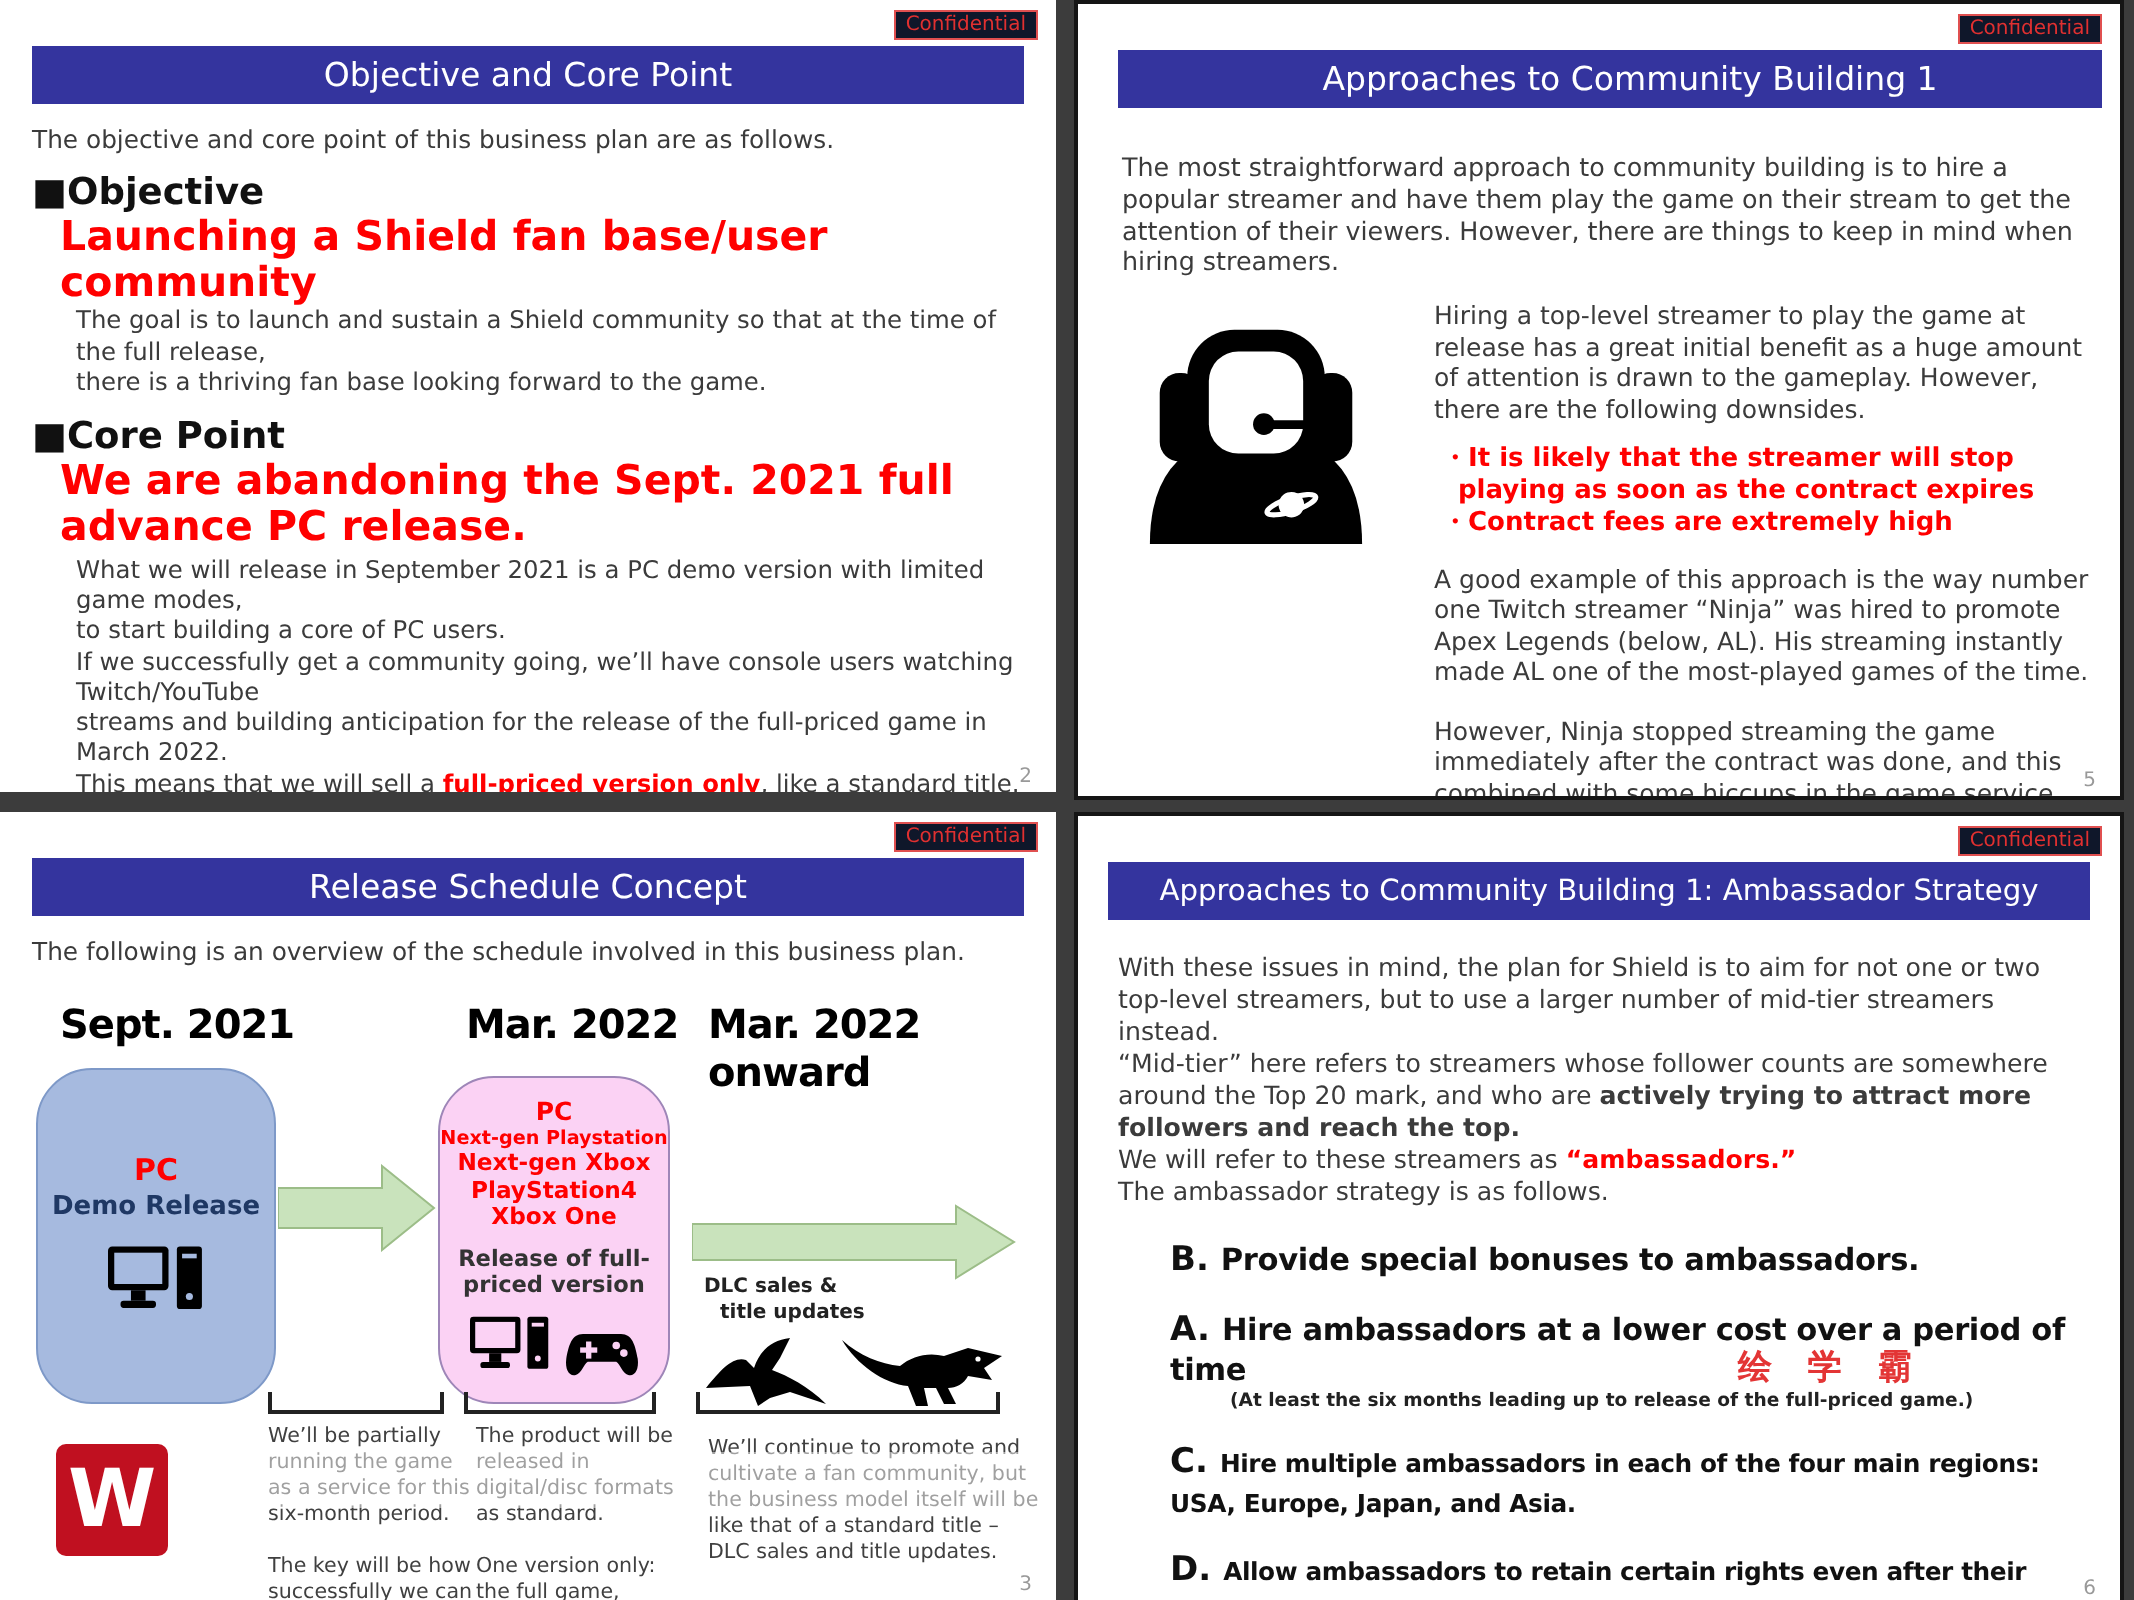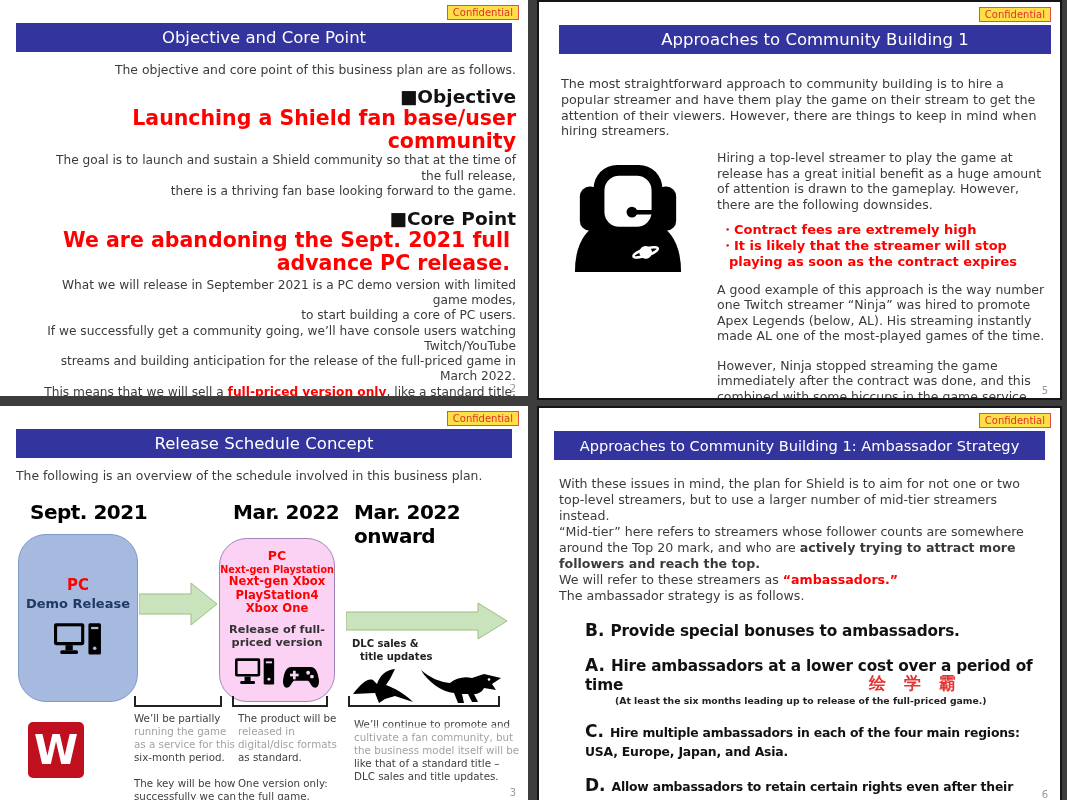--- a/index.html
+++ b/index.html
@@ -4,29 +4,29 @@
 <style>
   html,body{margin:0;padding:0;background:#2e2e2e;}
   #stage{position:relative;width:1067px;height:800px;background:#3c3c3c;overflow:hidden;
          font-family:"DejaVu Sans","Liberation Sans",sans-serif;color:#3b3b3b;}
   .slide{position:absolute;background:#fff;overflow:hidden;}
   #slide-tl{left:0;top:0;width:528px;height:396px;}
   #slide-tr{left:537px;top:0;width:521px;height:396px;border:2px solid #151515;}
   #slide-bl{left:0;top:406px;width:528px;height:394px;}
   #slide-br{left:537px;top:406px;width:521px;height:394px;border:2px solid #151515;}
   .conf{position:absolute;top:5px;right:9px;border:1px solid #e05050;color:#e03030;
-        font-size:10px;padding:1px 5px;background:#fde047;}
+        font-size:10px;padding:1px 5px;background:#0f172a;}
   .titlebar{position:absolute;left:16px;right:16px;top:23px;height:29px;background:#34349e;
         color:#fff;text-align:center;line-height:29px;font-size:16.5px;}
   .pagenum{position:absolute;right:12px;bottom:2px;font-size:10px;color:#999;}
   .para{font-size:12.4px;line-height:1.24;margin:0;}
   .red{color:#ff0000;}
   .b{font-weight:bold;}
   
-  .tl-body{position:absolute;left:16px;right:12px;top:62px;text-align:right;}
+  .tl-body{position:absolute;left:16px;right:12px;top:62px;}
   .h-black{font-size:18.5px;font-weight:bold;color:#111;margin-top:9px;}
   .h-red{font-size:20.5px;font-weight:bold;color:#ff0000;margin-left:14px;line-height:1.12;}
   .sub{font-size:12.2px;line-height:1.25;margin-left:22px;}
   
   .tr-body{position:absolute;left:22px;right:14px;top:74px;}
   .tr-row{display:flex;margin-top:11px;}
   .tr-icon{width:148px;flex:none;padding:10px 0 0 8px;}
   .tr-col{flex:1;}
   .bullet{color:#ff0000;font-weight:bold;font-size:13px;line-height:1.22;
           padding-left:12px;text-indent:-8px;}
@@ -110,22 +110,22 @@
             <rect x="64" y="51" width="25" height="4.5" rx="2" fill="#000"></rect>
             <g transform="translate(78,94) rotate(-18)">
               <circle r="6.5" fill="#fff"></circle>
               <ellipse rx="13" ry="3.4" fill="none" stroke="#fff" stroke-width="2.6"></ellipse>
             </g>
           </svg>
         </div>
         <div class="tr-col">
           <p class="para" style="font-size:12.5px;">Hiring a top-level streamer to play the game at release has a great initial benefit as a huge amount of attention is drawn to the gameplay. However, there are the following downsides.</p>
           <div class="mt10">
+            <div class="bullet">・It is likely that the streamer will stop playing as soon as the contract expires</div>
             <div class="bullet">・Contract fees are extremely high</div>
-            <div class="bullet">・It is likely that the streamer will stop playing as soon as the contract expires</div>
           </div>
           <p class="para mt12" style="font-size:12.5px;">A good example of this approach is the way number one Twitch streamer “Ninja” was hired to promote Apex Legends (below, AL). His streaming instantly made AL one of the most-played games of the time.</p>
           <p class="para mt14" style="font-size:12.5px;">However, Ninja stopped streaming the game immediately after the contract was done, and this combined with some hiccups in the game service caused AL to drastically lose the momentum it had built up.</p>
         </div>
       </div>
     </div>
     <div class="pagenum">5</div>
   </section>
 
   <section class="slide" id="slide-bl">

